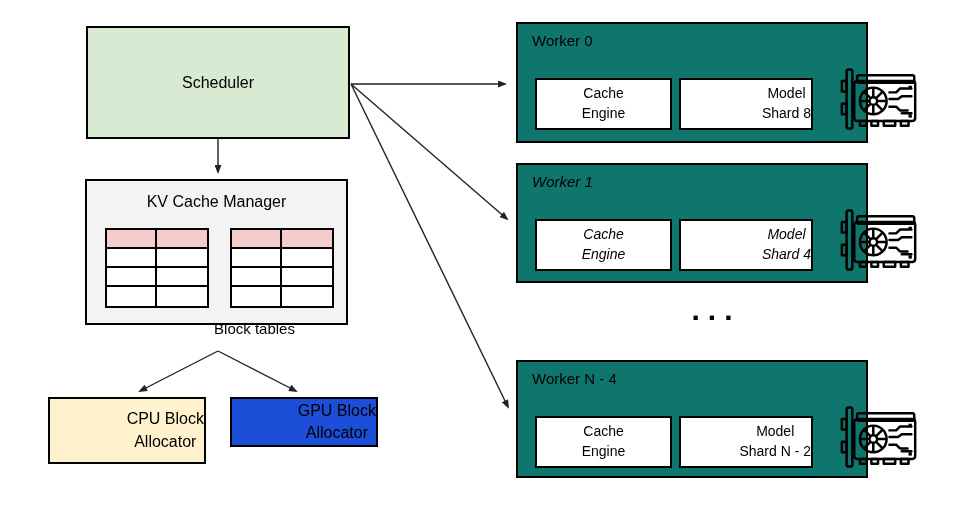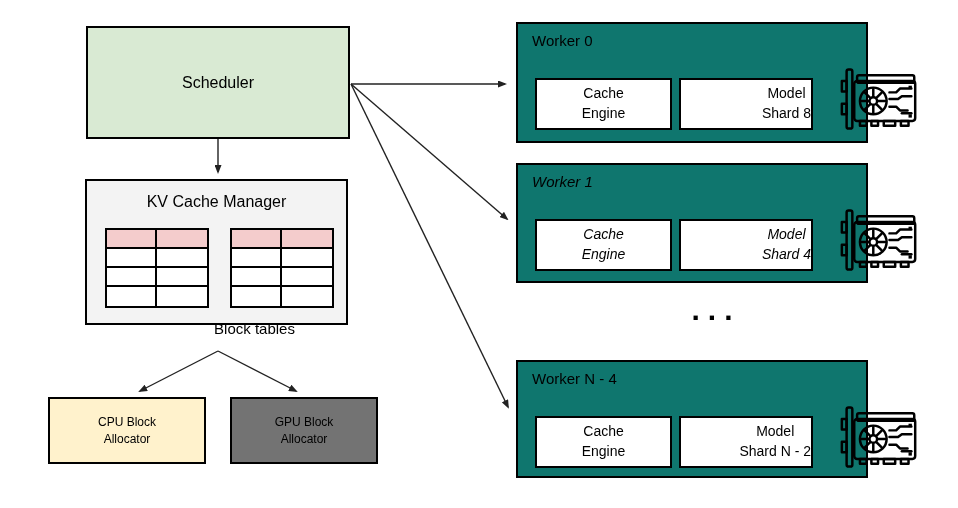--- a/index.html
+++ b/index.html
@@ -51,23 +51,23 @@
   .btable.t1 { left: 143px; }
   .btable .cell { border-right: 2px solid #000; border-bottom: 2px solid #000; }
   .btable .cell:nth-child(2n) { border-right: none; }
   .btable .cell:nth-child(7), .btable .cell:nth-child(8) { border-bottom: none; }
   .btable .cell.hl { background: #f4cccc; }
   .kv-caption {
     position: absolute; top: 139px; left: 0; width: 100%;
     text-align: center; font-size: 15px; margin-left: 38px;
   }
   
-  .alloc { font-size: 12px; line-height: 1.4; }
+  .alloc { font-size: 16px; line-height: 1.4; justify-content: flex-end; }
   .alloc-cpu { left: 48px; top: 397px; width: 158px; height: 67px; background: #fff2cc; }
-  .alloc-gpu { left: 230px; top: 397px; width: 148px; height: 67px; background: #737373; }
+  .alloc-gpu { left: 230px; top: 397px; width: 148px; height: 50px; background: #1d4ed8; }
   
   .worker {
     left: 516px; width: 352px;
     background: #0f766e;
   }
   .worker-0 { top: 22px;  height: 121px; }
   .worker-1 { top: 163px; height: 120px; font-style: italic; }
   .worker-n { top: 360px; height: 118px; }
   .worker-title {
     position: absolute; left: 14px; top: 8px;

